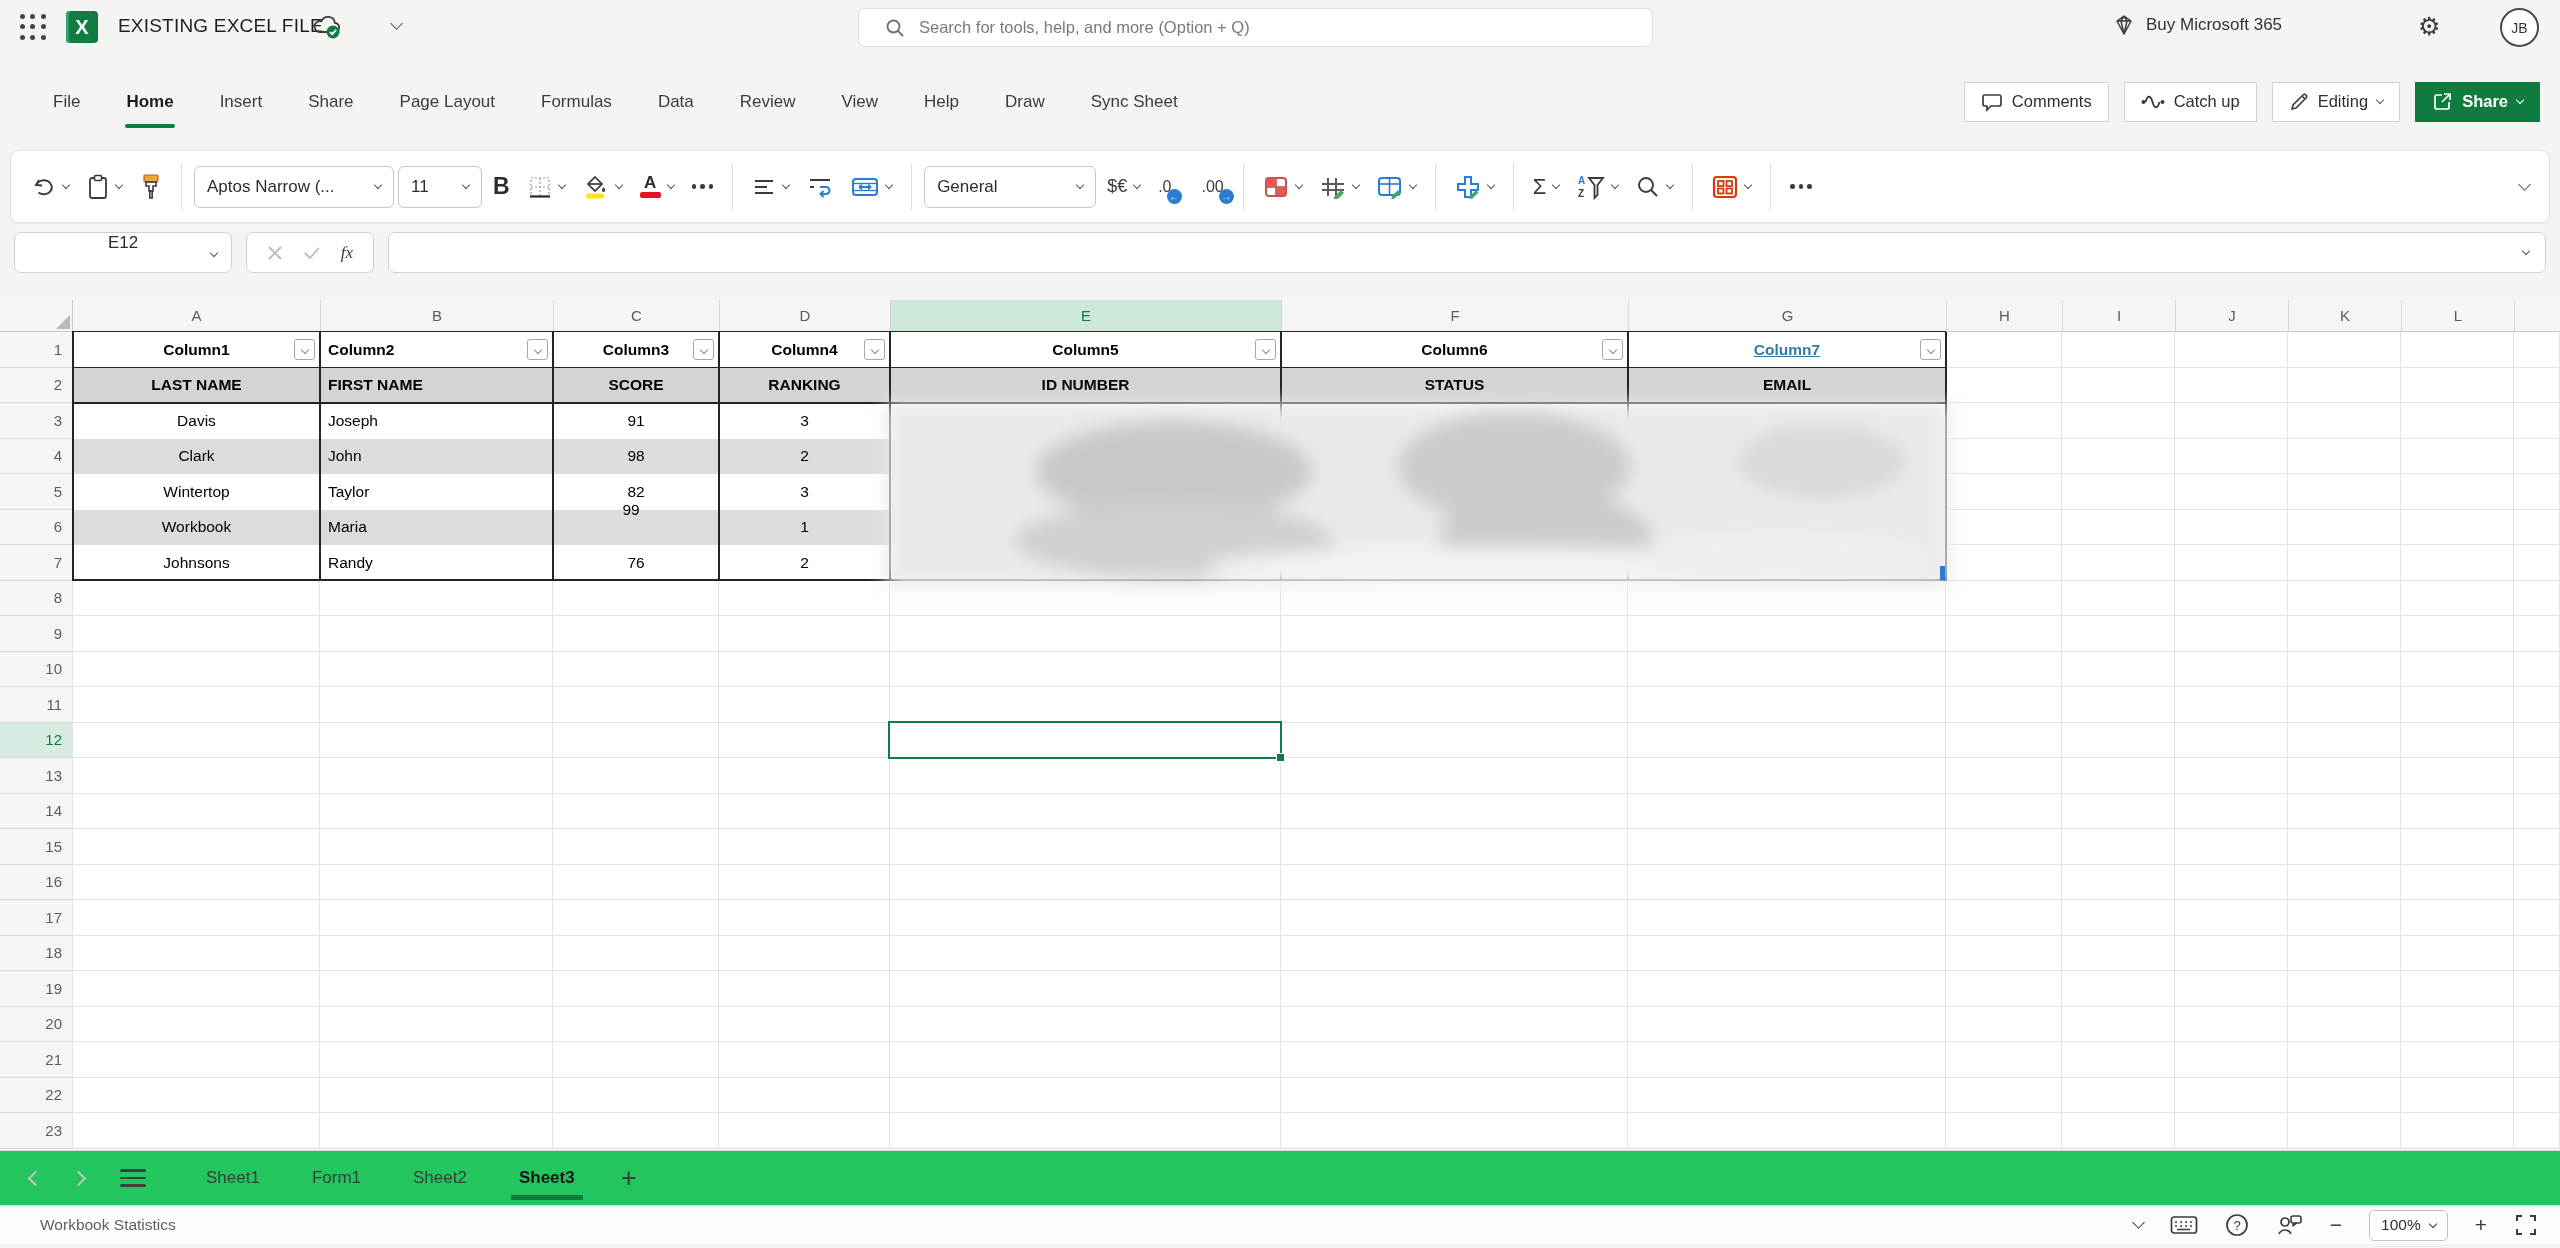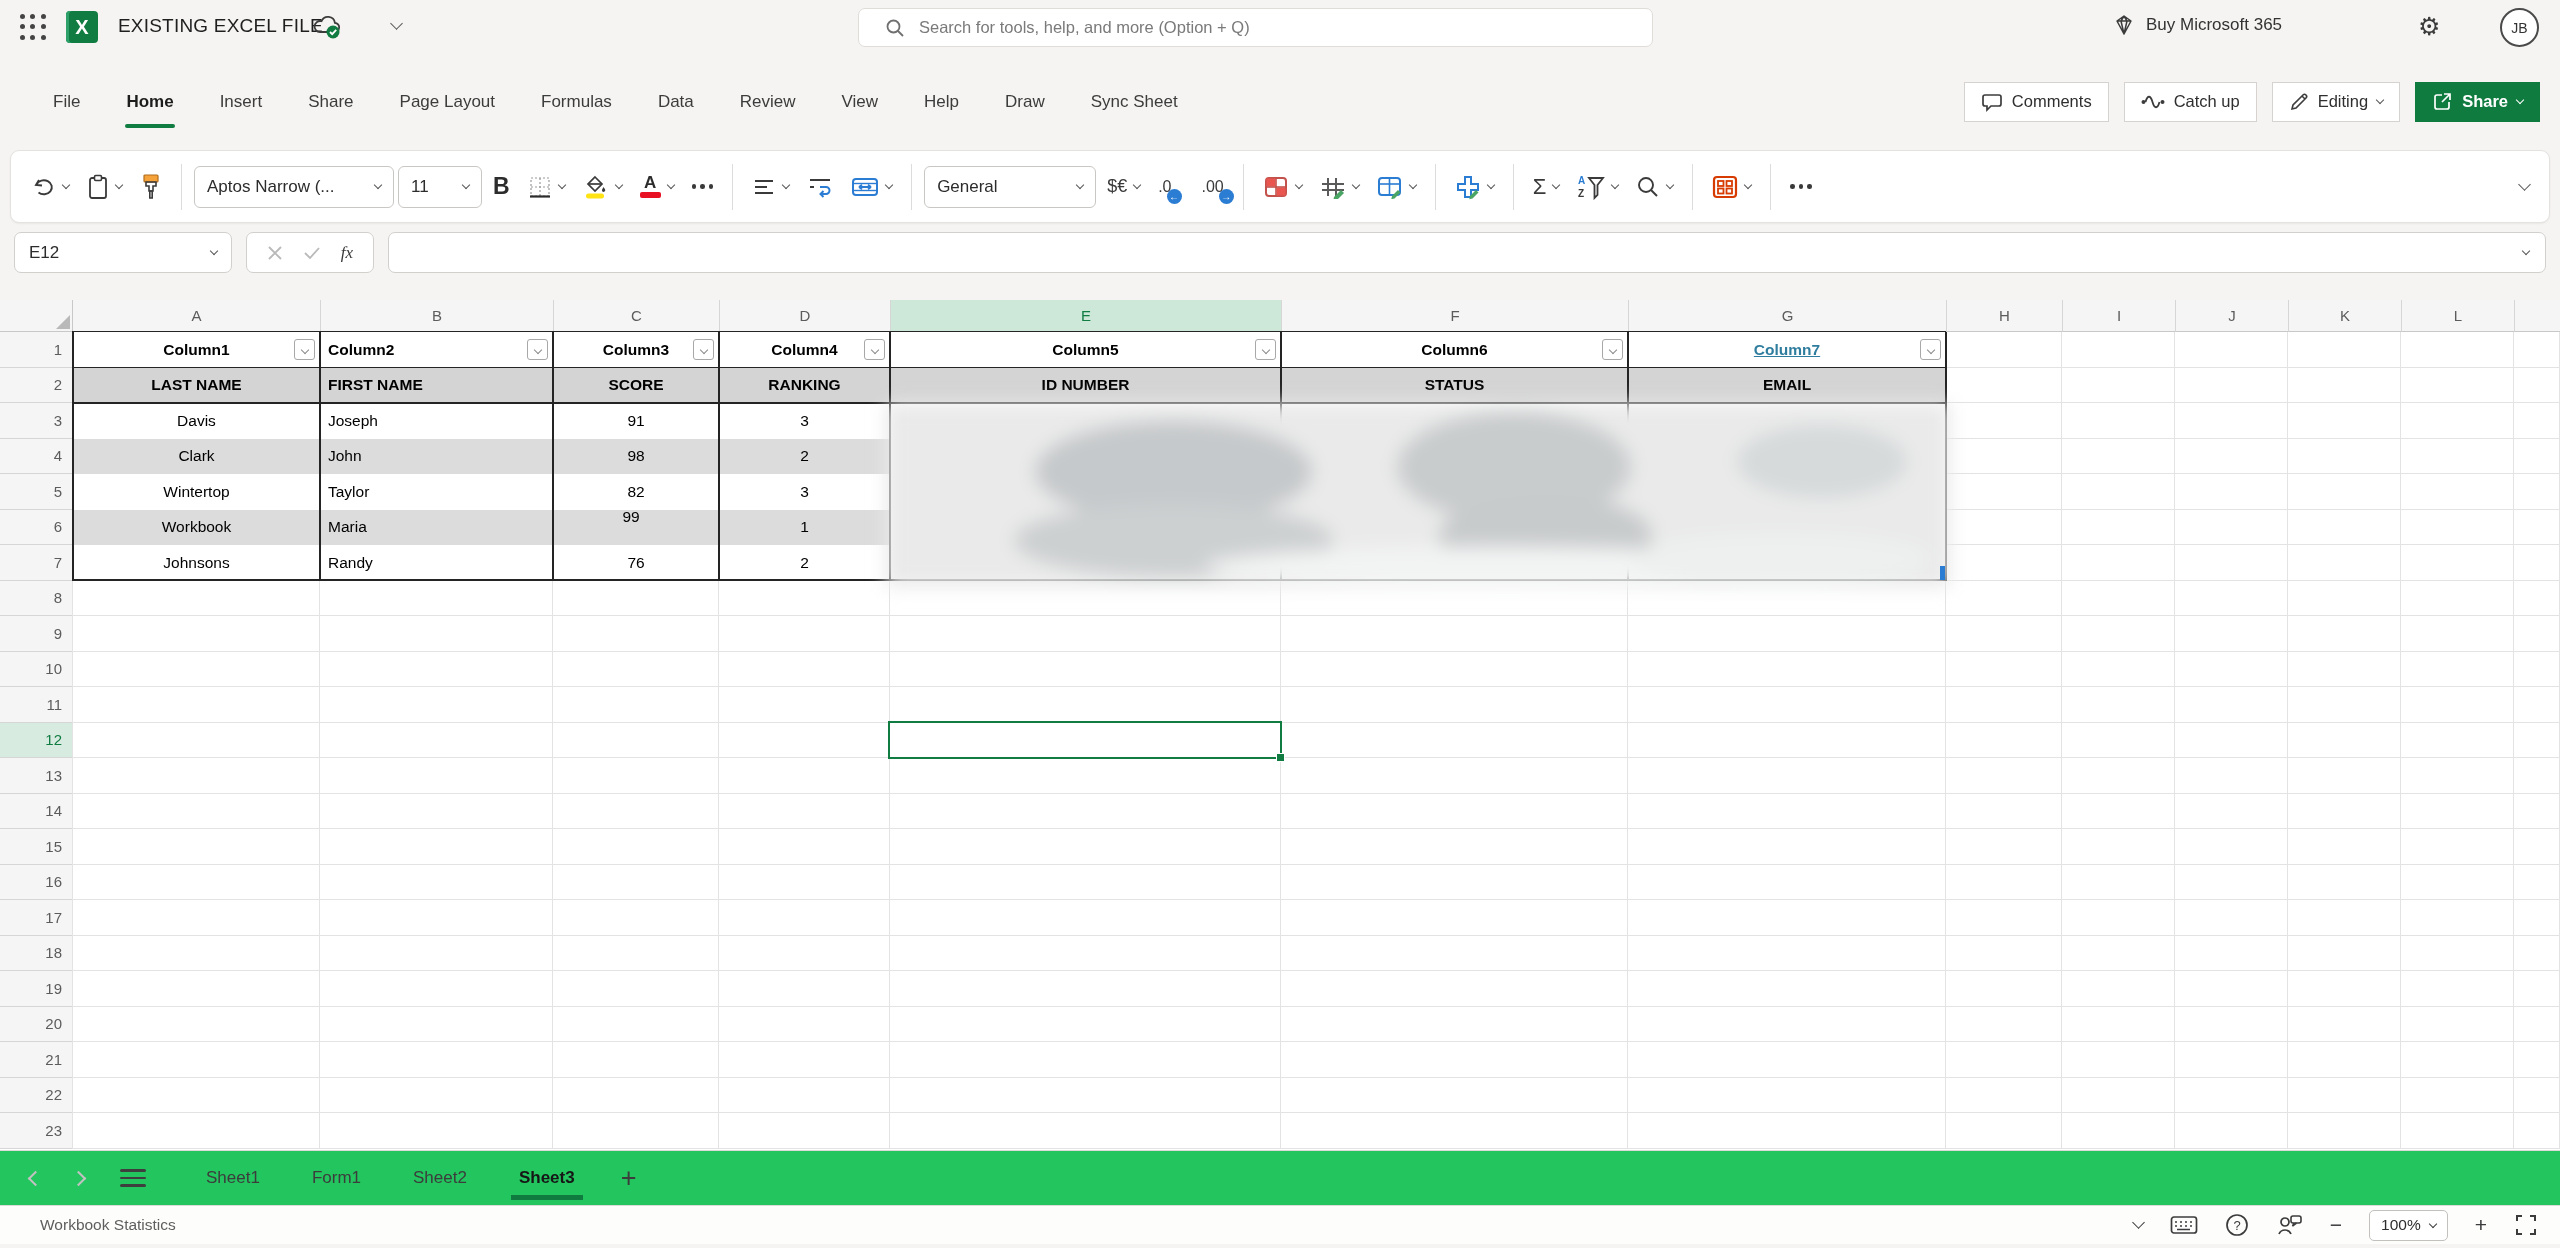--- a/index.html
+++ b/index.html
@@ -60,21 +60,21 @@
   .decwrap { position:relative; font-size:16px; color:#3a3a3a; }
   .decwrap .dot { position:absolute; width:15px; height:15px; border-radius:50%; background:#2b7cd3; color:#fff;
                   font-size:10px; display:flex; align-items:center; justify-content:center; bottom:-8px; }
   .ellipsis { display:inline-flex; gap:4px; }
   .ellipsis i { width:4.5px; height:4.5px; border-radius:50%; background:#3a3a3a; }
   #ribbon-collapse { margin-left:auto; margin-right:6px; }
 
   
   #fbar { top:228px; left:0; width:2560px; height:52px; }
   #namebox { left:14px; top:4px; width:218px; height:41px; background:#fff; border:1px solid #d2d0cd;
-             border-radius:7px; display:flex; align-items:center; padding:0 14px; font-size:17px; color:#2c2c2c;}
+             border-radius:7px; display:flex; align-items:center; padding:0 14px; font-size:17px; color:#2c2c2c;flex-direction:column;}
   #namebox .chev { margin-left:auto; }
   #fxgroup { left:246px; top:4px; width:128px; height:41px; background:#fff; border:1px solid #d2d0cd;
              border-radius:7px; display:flex; align-items:center; justify-content:space-around; padding:0 10px;}
   #fxlabel { font-size:17px; color:#3a3a3a; font-style:italic; font-family:"Liberation Serif",serif; }
   #finput { left:388px; top:4px; width:2158px; height:41px; background:#fff; border:1px solid #d2d0cd;
             border-radius:7px; display:flex; align-items:center; padding:0 16px; font-size:16px; color:#222;}
   #finput .chev { margin-left:auto; }
 
   
   #grid { top:300px; left:0; width:2560px; height:850px; background:#fff; overflow:hidden; }
@@ -538,21 +538,21 @@
       <div class="tcell" style="position: absolute; left: 73px; top: 138.5px; width: 247px; height: 35.5px;">Clark</div>
       <div class="tcell left" style="position: absolute; left: 320px; top: 138.5px; width: 233px; height: 35.5px;">John</div>
       <div class="tcell" style="position: absolute; left: 553px; top: 138.5px; width: 166px; height: 35.5px;">98</div>
       <div class="tcell" style="position: absolute; left: 719px; top: 138.5px; width: 171px; height: 35.5px;">2</div>
       <div class="tcell" style="position: absolute; left: 73px; top: 174px; width: 247px; height: 35.5px;">Wintertop</div>
       <div class="tcell left" style="position: absolute; left: 320px; top: 174px; width: 233px; height: 35.5px;">Taylor</div>
       <div class="tcell" style="position: absolute; left: 553px; top: 174px; width: 166px; height: 35.5px;">82</div>
       <div class="tcell" style="position: absolute; left: 719px; top: 174px; width: 171px; height: 35.5px;">3</div>
       <div class="tcell" style="position: absolute; left: 73px; top: 209.5px; width: 247px; height: 35.5px;">Workbook</div>
       <div class="tcell left" style="position: absolute; left: 320px; top: 209.5px; width: 233px; height: 35.5px;">Maria</div>
-      <div class="tcell" style="position: absolute; left: 553px; top: 199px; width: 156px; height: 35.5px;">99</div>
+      <div class="tcell" style="position: absolute; left: 553px; top: 192px; width: 156px; height: 35.5px;">99</div>
       <div class="tcell" style="position: absolute; left: 719px; top: 209.5px; width: 171px; height: 35.5px;">1</div>
       <div class="tcell" style="position: absolute; left: 73px; top: 245px; width: 247px; height: 35.5px;">Johnsons</div>
       <div class="tcell left" style="position: absolute; left: 320px; top: 245px; width: 187px; height: 35.5px;">Randy</div>
       <div class="tcell" style="position: absolute; left: 553px; top: 245px; width: 166px; height: 35.5px;">76</div>
       <div class="tcell" style="position: absolute; left: 719px; top: 245px; width: 171px; height: 35.5px;">2</div>
       <div class="tline" style="position: absolute; left: 72px; top: 32px; width: 1.5px; height: 248.5px;"></div>
       <div class="tline" style="position: absolute; left: 319px; top: 32px; width: 1.5px; height: 248.5px;"></div>
       <div class="tline" style="position: absolute; left: 552px; top: 32px; width: 1.5px; height: 248.5px;"></div>
       <div class="tline" style="position: absolute; left: 718px; top: 32px; width: 1.5px; height: 248.5px;"></div>
       <div class="tline" style="position: absolute; left: 889px; top: 32px; width: 1.5px; height: 248.5px;"></div>

